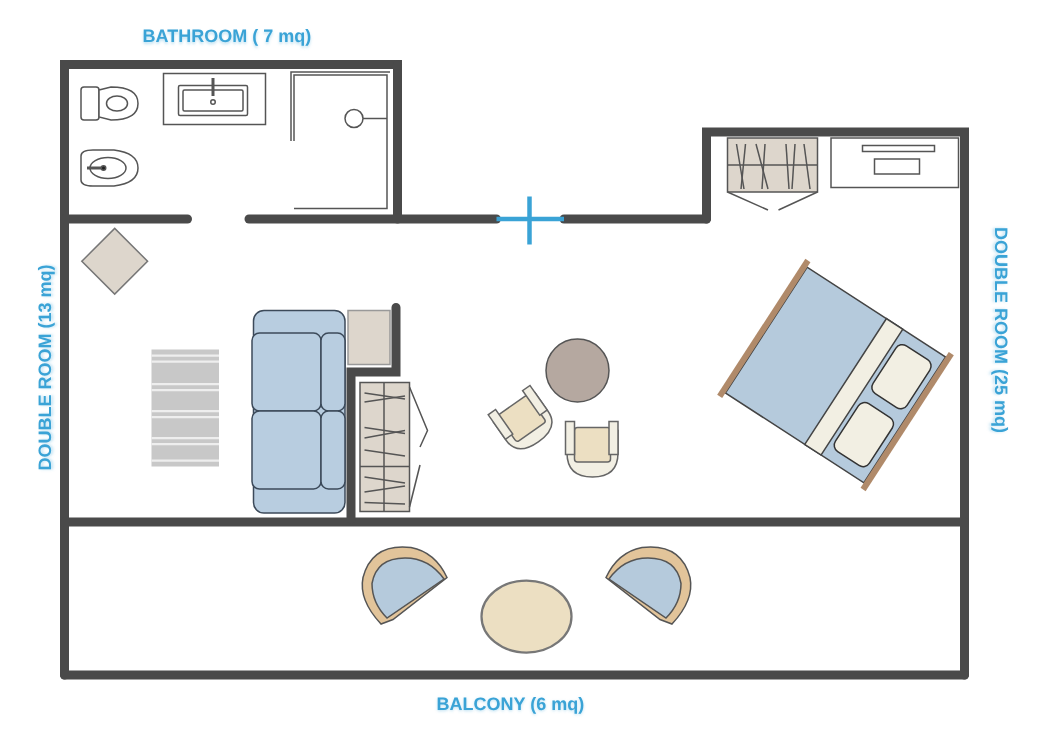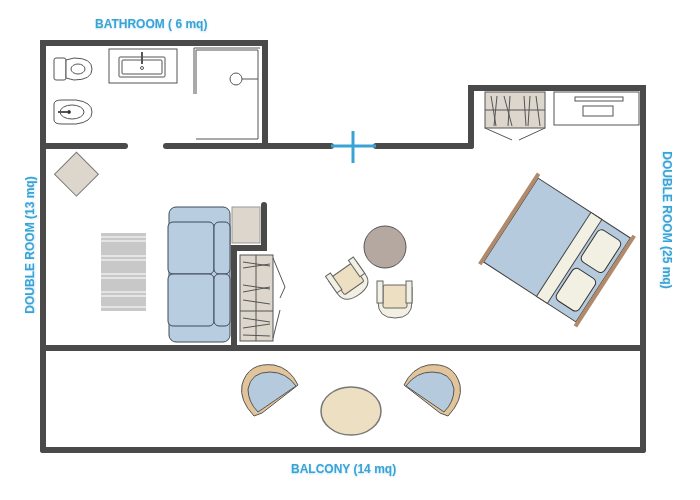--- a/index.html
+++ b/index.html
@@ -165,16 +165,16 @@
   </g>
   <g>
     <ellipse cx="351" cy="411" rx="30" ry="24" fill="#ecdfc2" stroke="#777" stroke-width="1.5"></ellipse>
   </g>
   <g stroke="#555" stroke-width="1">
     <path d="M428 365 Q454 362 460 385 Q463 400 448 416 L440 413 L404 385 Q412 368 428 365 Z" fill="#e2c49a"></path>
     <path d="M432 372 Q451 372 454 389 Q454 402 444 412 L406 386 Q416 372 432 372 Z" fill="#b5cadc"></path>
   </g>
 </svg>
 
-<div class="label" id="lbl-bath">BATHROOM  ( 6 mq)</div>
+<div class="label" id="lbl-bath">BATHROOM  ( 7 mq)</div>
 <div class="label" id="lbl-left">DOUBLE ROOM (13 mq)</div>
 <div class="label" id="lbl-right">DOUBLE ROOM  (25 mq)</div>
-<div class="label" id="lbl-balcony">BALCONY (14 mq)</div>
+<div class="label" id="lbl-balcony">BALCONY (6 mq)</div>
 
 </body></html>

